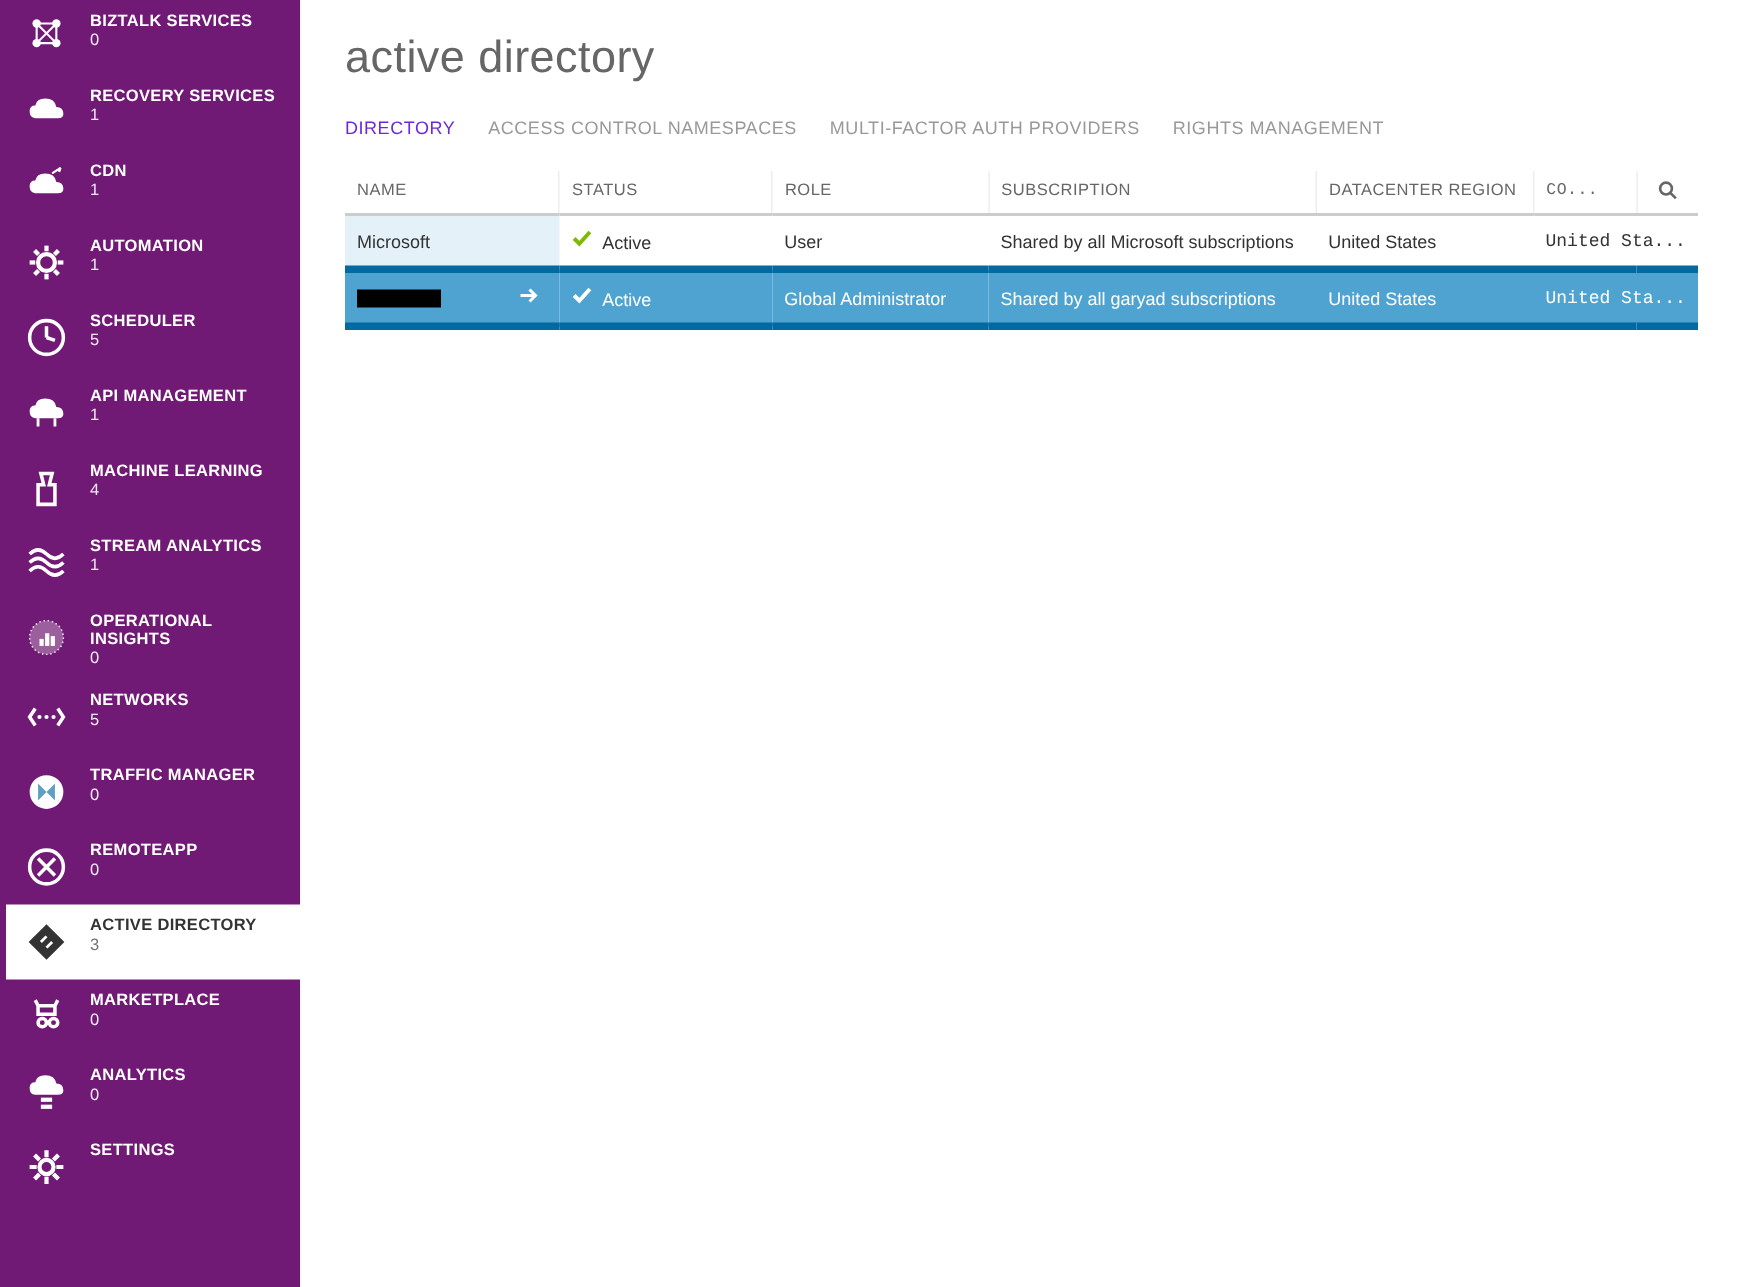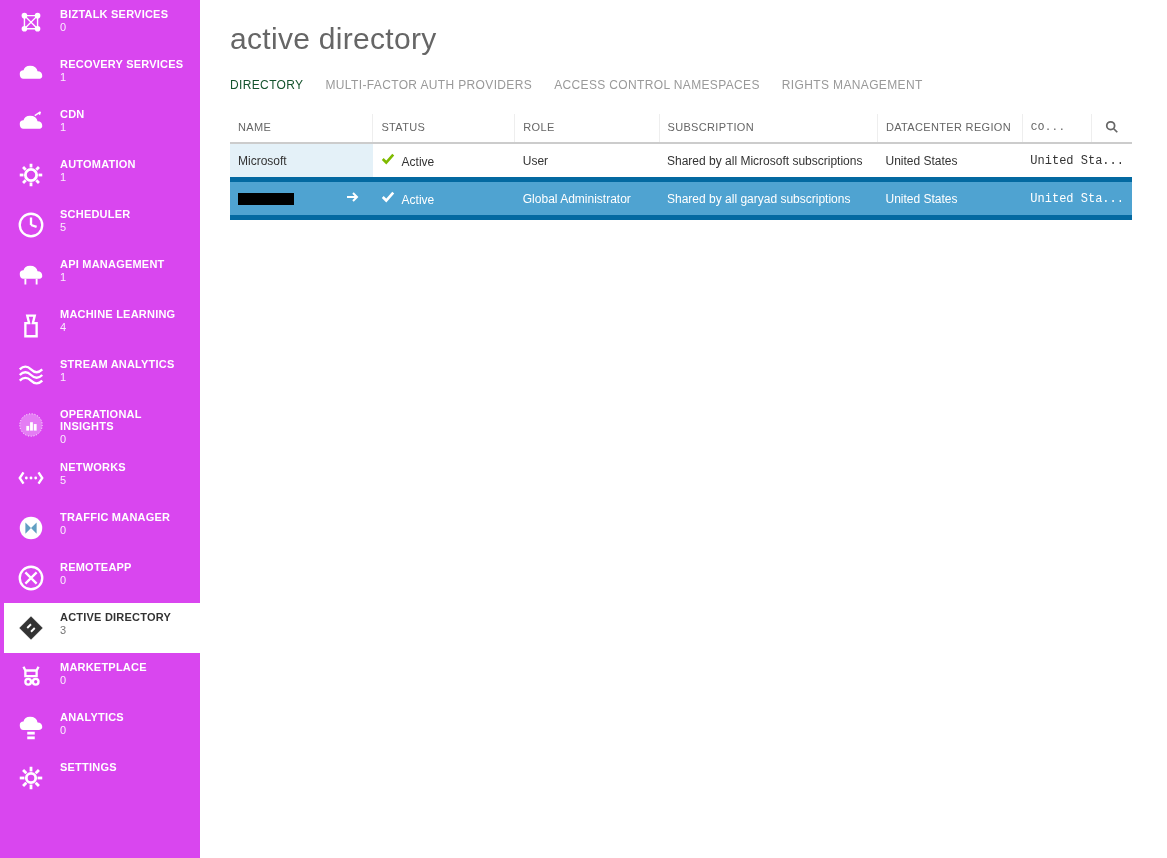--- a/index.html
+++ b/index.html
@@ -9,21 +9,21 @@
   color: #333;
   background: #fff;
   width: 1167px;
   height: 858px;
   overflow: hidden;
   display: flex;
 }
 .sidebar {
   width: 200px;
   flex: 0 0 200px;
-  background: #d946ef;
+  background: #701a75;
   height: 100%;
   overflow-y: auto;
   padding-left: 4px;
 }
 .sidebar-item {
   display: flex;
   align-items: flex-start;
   padding: 8px 6px 8px 10px;
   color: #fff;
   cursor: pointer;
@@ -80,21 +80,21 @@
   border-bottom: none;
   margin-bottom: 18px;
 }
 .tab {
   font-size: 12px;
   color: #999;
   padding: 4px 0;
   cursor: pointer;
   letter-spacing: 0.03em;
 }
-.tab.active { color:#14532d; font-weight:400; }
+.tab.active { color:#6d28d9; font-weight:400; }
 
 .table {
   width: 100%;
   border-collapse: collapse;
 }
 .table thead th {
   text-align: left;
   font-size: 11px;
   font-weight: 400;
   color: #666;
@@ -351,22 +351,22 @@
 
     </span>
     </div>
   </nav>
 
 <div class="main">
   <h1 class="page-title">active directory</h1>
 
   <div class="tabs" id="tabs">
       <div class="tab active">DIRECTORY</div>
+      <div class="tab">ACCESS CONTROL NAMESPACES</div>
       <div class="tab">MULTI-FACTOR AUTH PROVIDERS</div>
-      <div class="tab">ACCESS CONTROL NAMESPACES</div>
       <div class="tab">RIGHTS MANAGEMENT</div>
     </div>
 
   <table class="table">
     <thead>
       <tr>
         <th class="name-cell">NAME</th>
         <th class="status-cell">STATUS</th>
         <th class="role-cell">ROLE</th>
         <th class="sub-cell">SUBSCRIPTION</th>

